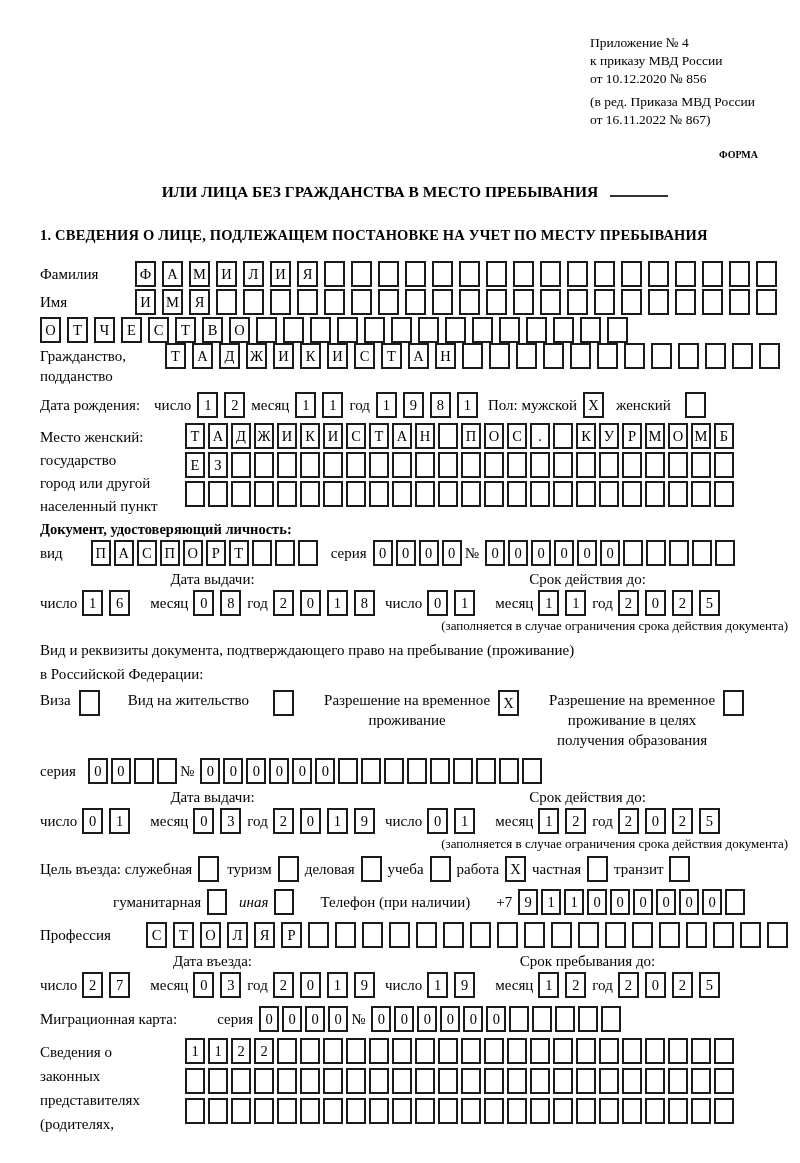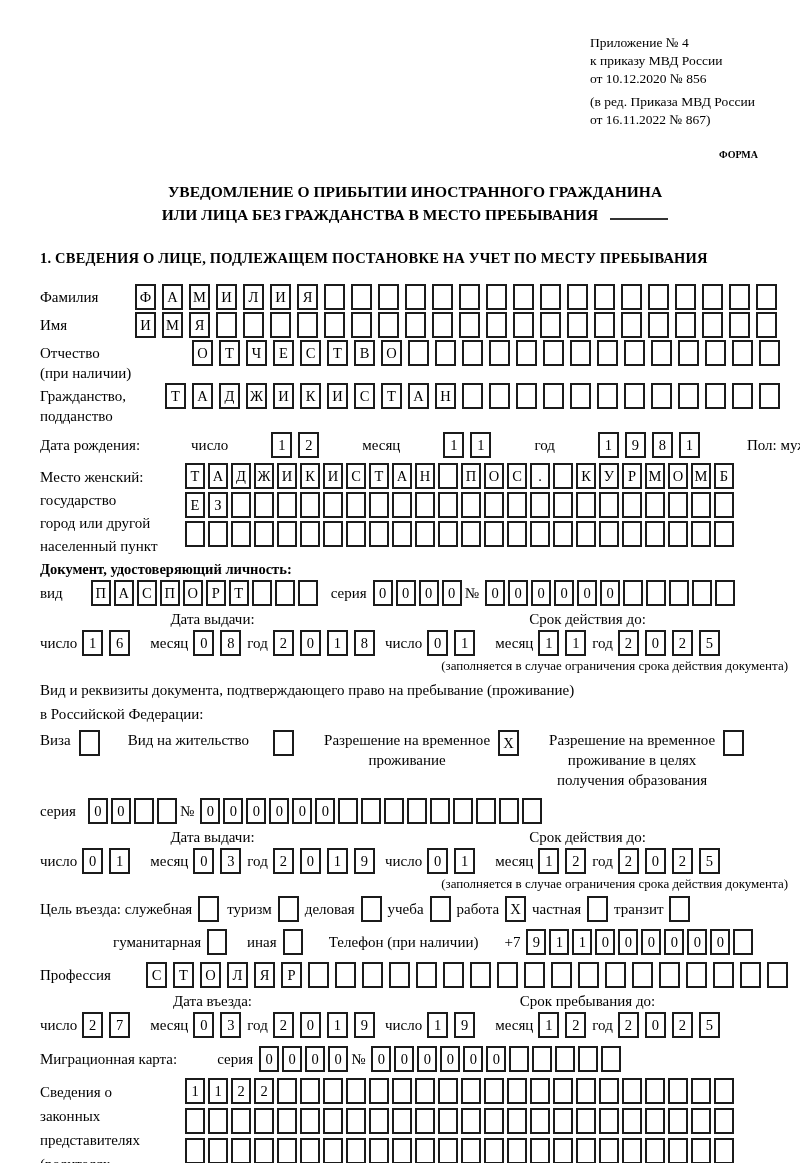--- a/index.html
+++ b/index.html
@@ -51,55 +51,50 @@
     <div>Приложение № 4</div>
     <div>к приказу МВД России</div>
     <div>от 10.12.2020 № 856</div>
     <div class="edit">(в ред. Приказа МВД России</div>
     <div>от 16.11.2022 № 867)</div>
   </div>
 
   <div class="forma">ФОРМА</div>
 
   <div class="title">
-    <div>УВЕДОМЛЕНИЕ О ПРИБЫТИИ ИНОСТРАННОГО ГРАЖДАНИНА</div>
     <div>
       <span>ИЛИ ЛИЦА БЕЗ ГРАЖДАНСТВА В МЕСТО ПРЕБЫВАНИЯ</span><span class="blankline"></span>
     </div>
   </div>
 
   <div class="sect">1. СВЕДЕНИЯ О ЛИЦЕ, ПОДЛЕЖАЩЕМ ПОСТАНОВКЕ НА УЧЕТ ПО МЕСТУ ПРЕБЫВАНИЯ</div>
 
   <div class="row" style="margin-top:17px;">
     <div class="lblcol" style="width:95px;padding-top:3px;">Фамилия</div>
     <div class="cells"><span class="cell">Ф</span><span class="cell">А</span><span class="cell">М</span><span class="cell">И</span><span class="cell">Л</span><span class="cell">И</span><span class="cell">Я</span><span class="cell"></span><span class="cell"></span><span class="cell"></span><span class="cell"></span><span class="cell"></span><span class="cell"></span><span class="cell"></span><span class="cell"></span><span class="cell"></span><span class="cell"></span><span class="cell"></span><span class="cell"></span><span class="cell"></span><span class="cell"></span><span class="cell"></span><span class="cell"></span><span class="cell"></span></div>
   </div>
 
   <div class="row">
     <div class="lblcol" style="width:95px;padding-top:3px;">Имя</div>
     <div class="cells"><span class="cell">И</span><span class="cell">М</span><span class="cell">Я</span><span class="cell"></span><span class="cell"></span><span class="cell"></span><span class="cell"></span><span class="cell"></span><span class="cell"></span><span class="cell"></span><span class="cell"></span><span class="cell"></span><span class="cell"></span><span class="cell"></span><span class="cell"></span><span class="cell"></span><span class="cell"></span><span class="cell"></span><span class="cell"></span><span class="cell"></span><span class="cell"></span><span class="cell"></span><span class="cell"></span><span class="cell"></span></div>
   </div>
 
   <div class="row">
-    <div class="lblcol" style="width:152px;padding-top:3px;">
-      <div>Отчество</div>
-      <div>(при наличии)</div>
-    </div>
     <div class="cells"><span class="cell">О</span><span class="cell">Т</span><span class="cell">Ч</span><span class="cell">Е</span><span class="cell">С</span><span class="cell">Т</span><span class="cell">В</span><span class="cell">О</span><span class="cell"></span><span class="cell"></span><span class="cell"></span><span class="cell"></span><span class="cell"></span><span class="cell"></span><span class="cell"></span><span class="cell"></span><span class="cell"></span><span class="cell"></span><span class="cell"></span><span class="cell"></span><span class="cell"></span><span class="cell"></span></div>
   </div>
 
   <div class="row" style="margin-top:0;">
     <div class="lblcol" style="width:125px;padding-top:3px;">
       <div>Гражданство,</div>
       <div>подданство</div>
     </div>
     <div class="cells"><span class="cell">Т</span><span class="cell">А</span><span class="cell">Д</span><span class="cell">Ж</span><span class="cell">И</span><span class="cell">К</span><span class="cell">И</span><span class="cell">С</span><span class="cell">Т</span><span class="cell">А</span><span class="cell">Н</span><span class="cell"></span><span class="cell"></span><span class="cell"></span><span class="cell"></span><span class="cell"></span><span class="cell"></span><span class="cell"></span><span class="cell"></span><span class="cell"></span><span class="cell"></span><span class="cell"></span><span class="cell"></span></div>
   </div>
 
-  <div class="inline-row" style="margin-top:6px;gap:37px;">
+  <div class="inline-row" style="margin-top:6px;">
     <span class="lbl" style="margin-right:14px;">Дата рождения:</span>
     <span class="lbl">число</span>
     <span class="cells"><span class="cell">1</span><span class="cell">2</span></span>
     <span class="lbl">месяц</span>
     <span class="cells"><span class="cell">1</span><span class="cell">1</span></span>
     <span class="lbl">год</span>
     <span class="cells"><span class="cell">1</span><span class="cell">9</span><span class="cell">8</span><span class="cell">1</span></span>
     <span class="lbl" style="margin-left:4px;">Пол: мужской</span>
     <span class="cells checkbox"><span class="cell">X</span></span>
     <span class="lbl" style="margin-left:12px;">женский</span>
@@ -238,21 +233,21 @@
     <span class="cells checkbox"><span class="cell">X</span></span>
     <span class="lbl" style="margin-left:6px;">частная</span>
     <span class="cells checkbox"><span class="cell"></span></span>
     <span class="lbl" style="margin-left:6px;">транзит</span>
     <span class="cells checkbox"><span class="cell"></span></span>
   </div>
 
   <div class="inline-row tight" style="margin-top:7px;margin-left:73px;">
     <span class="lbl">гуманитарная</span>
     <span class="cells checkbox"><span class="cell"></span></span>
-    <span class="lbl" style="margin-left:20px;">иная</span>
+    <span class="lbl" style="margin-left:12px;font-style:italic;">иная</span>
     <span class="cells checkbox"><span class="cell"></span></span>
     <span class="lbl" style="margin-left:26px;">Телефон (при наличии)</span>
     <span class="lbl" style="margin-left:20px;">+7</span>
     <span class="cells"><span class="cell">9</span><span class="cell">1</span><span class="cell">1</span><span class="cell">0</span><span class="cell">0</span><span class="cell">0</span><span class="cell">0</span><span class="cell">0</span><span class="cell">0</span><span class="cell"></span></span>
   </div>
 
   <div class="row" style="margin-top:7px;">
     <div class="lblcol" style="width:106px;padding-top:3px;">Профессия</div>
     <div class="cells"><span class="cell">С</span><span class="cell">Т</span><span class="cell">О</span><span class="cell">Л</span><span class="cell">Я</span><span class="cell">Р</span><span class="cell"></span><span class="cell"></span><span class="cell"></span><span class="cell"></span><span class="cell"></span><span class="cell"></span><span class="cell"></span><span class="cell"></span><span class="cell"></span><span class="cell"></span><span class="cell"></span><span class="cell"></span><span class="cell"></span><span class="cell"></span><span class="cell"></span><span class="cell"></span><span class="cell"></span><span class="cell"></span></div>
   </div>

